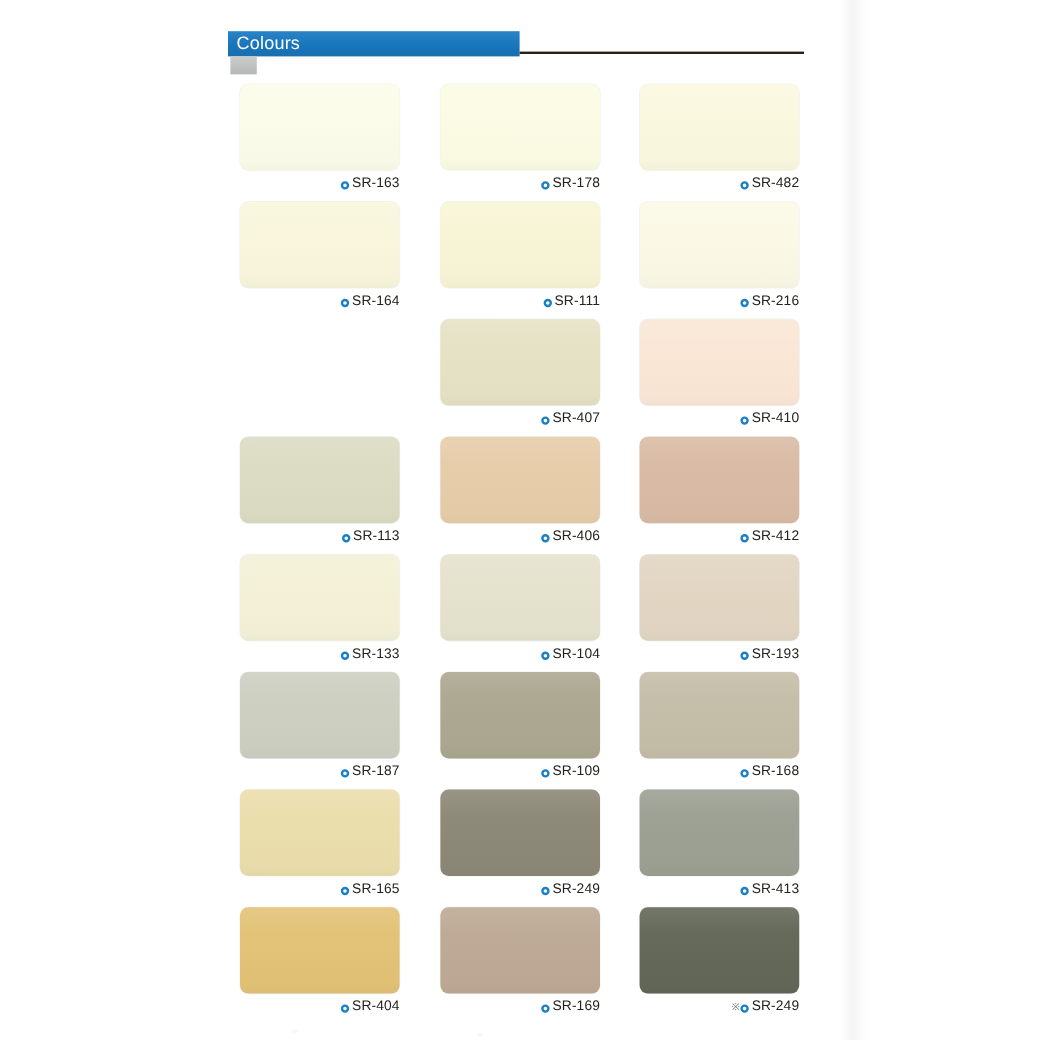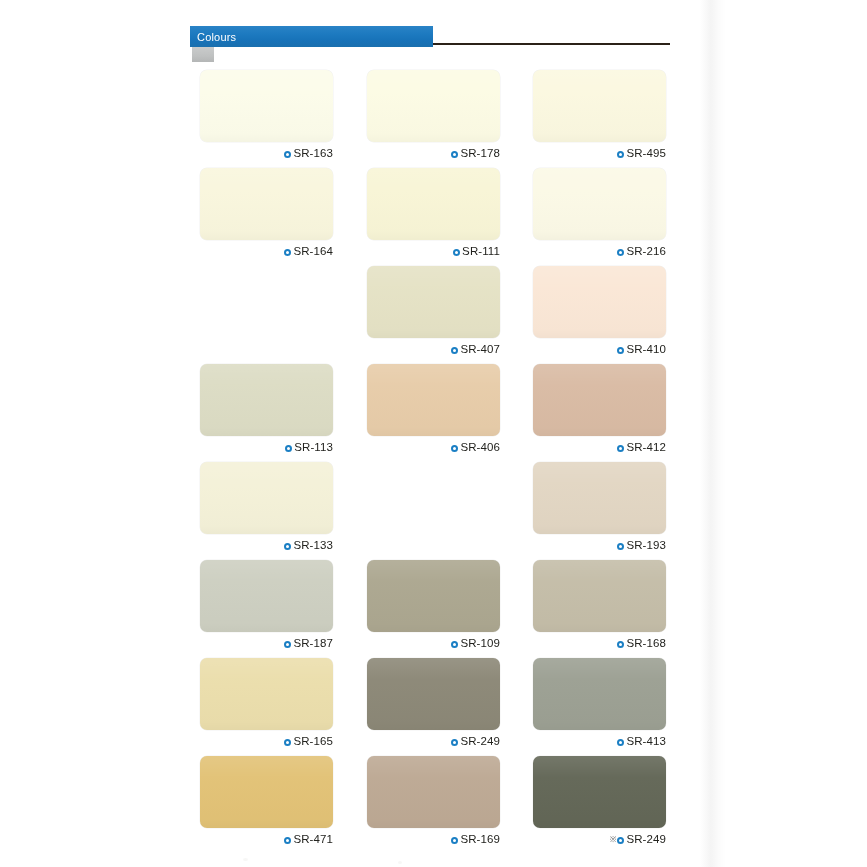--- a/index.html
+++ b/index.html
@@ -68,21 +68,21 @@
     left: 0;
     top: 0;
     width: 243px;
     height: 21px;
     background: linear-gradient(to bottom, #2a83c6 0%, #1d7ac0 38%, #1772b8 70%, #1a6fae 100%);
   }
   .header-title {
     position: absolute;
     left: 7px;
     top: 2px;
-    font-size: 11px;
+    font-size: 15px;
     line-height: 18px;
     color: #ffffff;
     letter-spacing: 0.2px;
     white-space: nowrap;
   }
   .header-rule {
     position: absolute;
     left: 243px;
     top: 17px;
     width: 237px;
@@ -203,21 +203,21 @@
           <div class="swatch" title="SR-178" style="background: rgb(252, 251, 228);"></div>
           <div class="label-row">
             <span class="label-ring"></span>
             <span class="label-code">SR-178</span>
           </div>
         </div>
         <div class="cell col-2">
           <div class="swatch" title="SR-405" style="background: rgb(251, 248, 224);"></div>
           <div class="label-row">
             <span class="label-ring"></span>
-            <span class="label-code">SR-495</span>
+            <span class="label-code">SR-482</span>
           </div>
         </div>
       </div>
       <div class="grid-row">
         <div class="cell col-0">
           <div class="swatch" title="SR-164" style="background: rgb(249, 246, 221);"></div>
           <div class="label-row">
             <span class="label-ring"></span>
             <span class="label-code">SR-164</span>
           </div>
@@ -277,20 +277,27 @@
         </div>
       </div>
       <div class="grid-row">
         <div class="cell col-0">
           <div class="swatch" title="SR-133" style="background: rgb(244, 241, 216);"></div>
           <div class="label-row">
             <span class="label-ring"></span>
             <span class="label-code">SR-133</span>
           </div>
         </div>
+        <div class="cell col-1">
+          <div class="swatch" title="SR-104" style="background: rgb(229, 226, 205);"></div>
+          <div class="label-row">
+            <span class="label-ring"></span>
+            <span class="label-code">SR-104</span>
+          </div>
+        </div>
         <div class="cell col-2">
           <div class="swatch" title="SR-411" style="background: rgb(226, 214, 195);"></div>
           <div class="label-row">
             <span class="label-ring"></span>
             <span class="label-code">SR-193</span>
           </div>
         </div>
       </div>
       <div class="grid-row">
         <div class="cell col-0">
@@ -336,21 +343,21 @@
             <span class="label-ring"></span>
             <span class="label-code">SR-413</span>
           </div>
         </div>
       </div>
       <div class="grid-row">
         <div class="cell col-0">
           <div class="swatch" title="SR-404" style="background: rgb(226, 194, 118);"></div>
           <div class="label-row">
             <span class="label-ring"></span>
-            <span class="label-code">SR-471</span>
+            <span class="label-code">SR-404</span>
           </div>
         </div>
         <div class="cell col-1">
           <div class="swatch" title="SR-169" style="background: rgb(189, 169, 148);"></div>
           <div class="label-row">
             <span class="label-ring"></span>
             <span class="label-code">SR-169</span>
           </div>
         </div>
         <div class="cell col-2">

